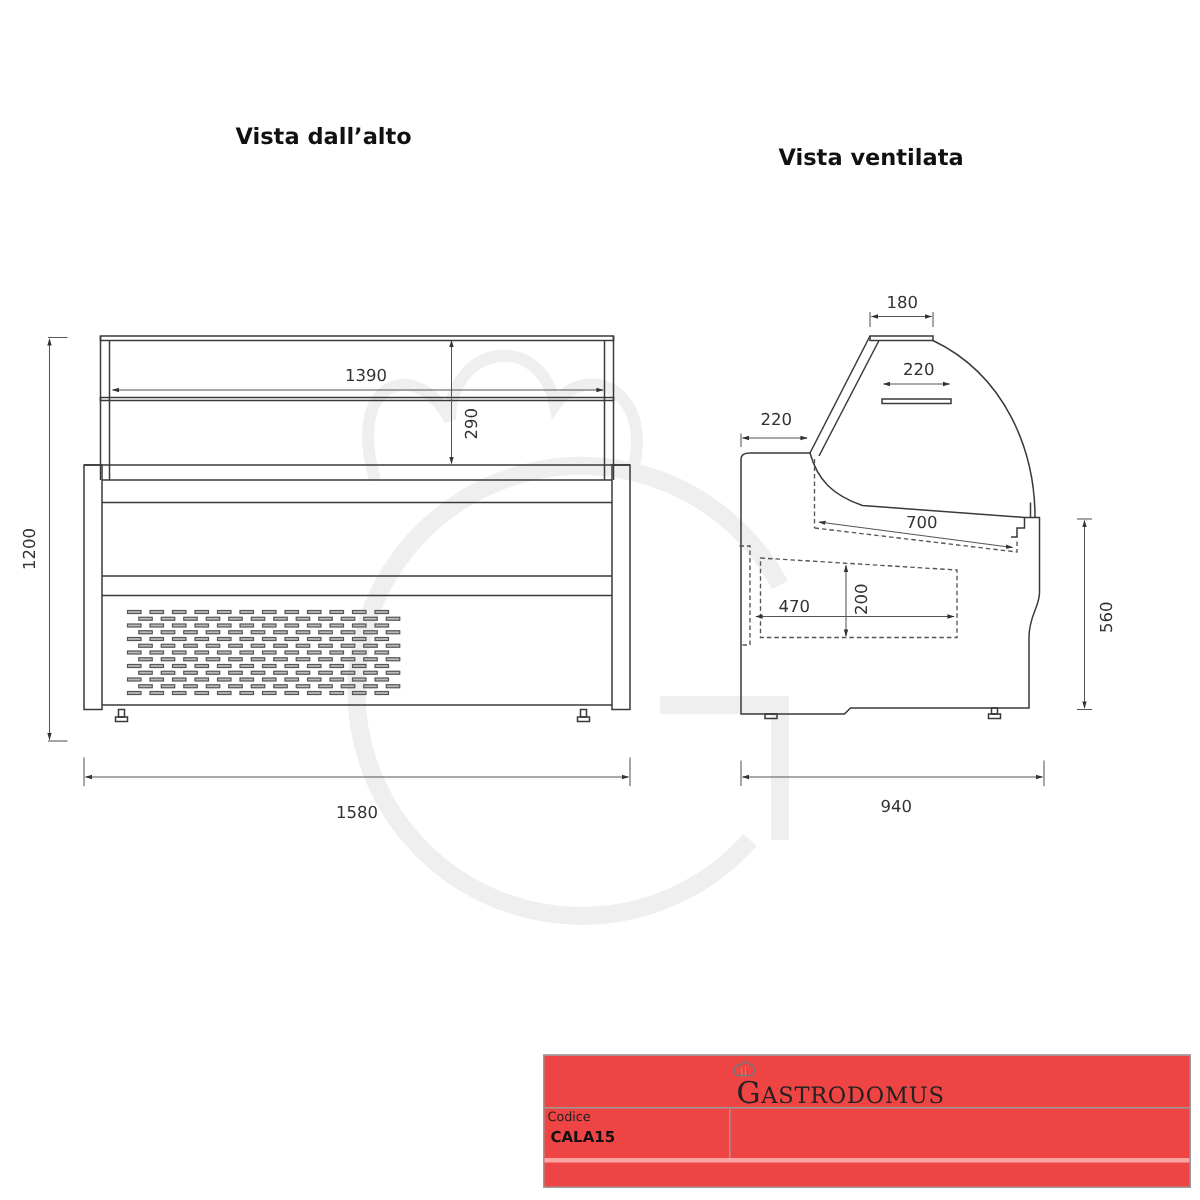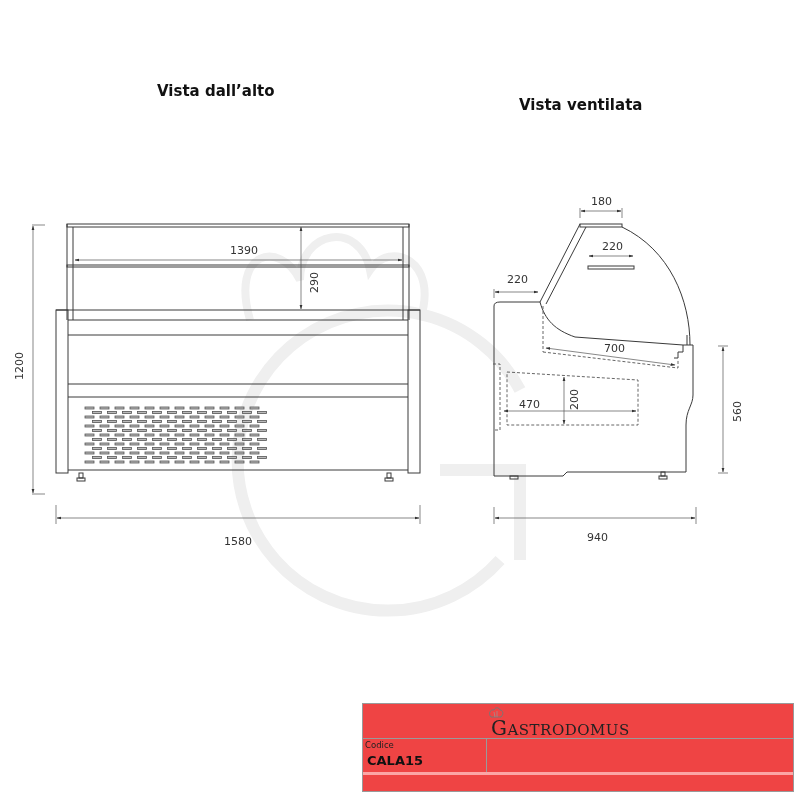--- a/index.html
+++ b/index.html
@@ -7,21 +7,21 @@
   .view-title { position: absolute; font-weight: bold; font-size: 15px; color: #111; }
   svg.drawing { position: absolute; left: 0; top: 0; }
   .dim { font-family: "DejaVu Sans", sans-serif; font-size: 11px; fill: #333; }
   .title-block { position: absolute; left: 362px; top: 703px; width: 430px; height: 87px; border: 1px solid #9a9a9a; background: #ef4444; }
   .tb-logo { position: absolute; left: 0; top: 0; width: 430px; height: 34px; border-bottom: 1px solid #9a9a9a; }
   .tb-logo-text { position: absolute; left: 128px; top: 12px; font-family: "DejaVu Serif", serif; font-size: 15px; letter-spacing: 0.5px; color: #222; }
   .tb-logo-text .big { font-size: 20px; }
   .tb-row2 { position: absolute; left: 0; top: 35px; width: 430px; height: 33px; border-bottom: 3px solid #fca5a5; text-align: center; }
   .tb-code { position: absolute; left: 0; top: 0; width: 123px; height: 33px; border-right: 1px solid #9a9a9a; }
   .tb-small { position: absolute; font-size: 8.5px; color: #222; }
-  .tb-code-val { position: absolute; left: 4px; top: 14px; font-weight: bold; font-size: 13px; color: #111; }
+  .tb-code-val { position: absolute; left: 4px; top: 14px; font-weight: bold; font-size: 10px; color: #111; }
   .tb-desc { position: absolute; left: 124px; top: 0; width: 306px; height: 33px; }
   .tb-desc-val { position: absolute; left: 3px; top: 14px; font-size: 9.5px; color: #222; }
   .tb-footer { position: absolute; left: 4px; top: 73px; font-size: 9px; color: #222; }
 </style>
 </head>
 <body>
 
 <div class="view-title" style="left:157px; top:82px;">Vista dall’alto</div>
 <div class="view-title" style="left:519px; top:96px;">Vista ventilata</div>
 

